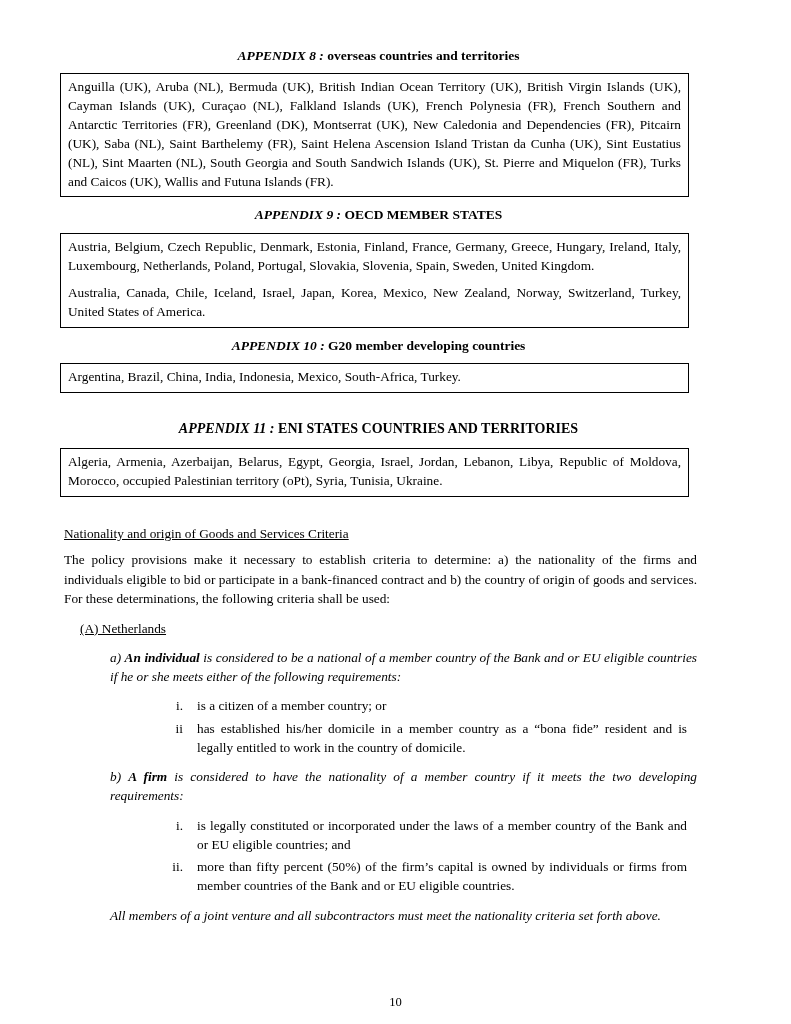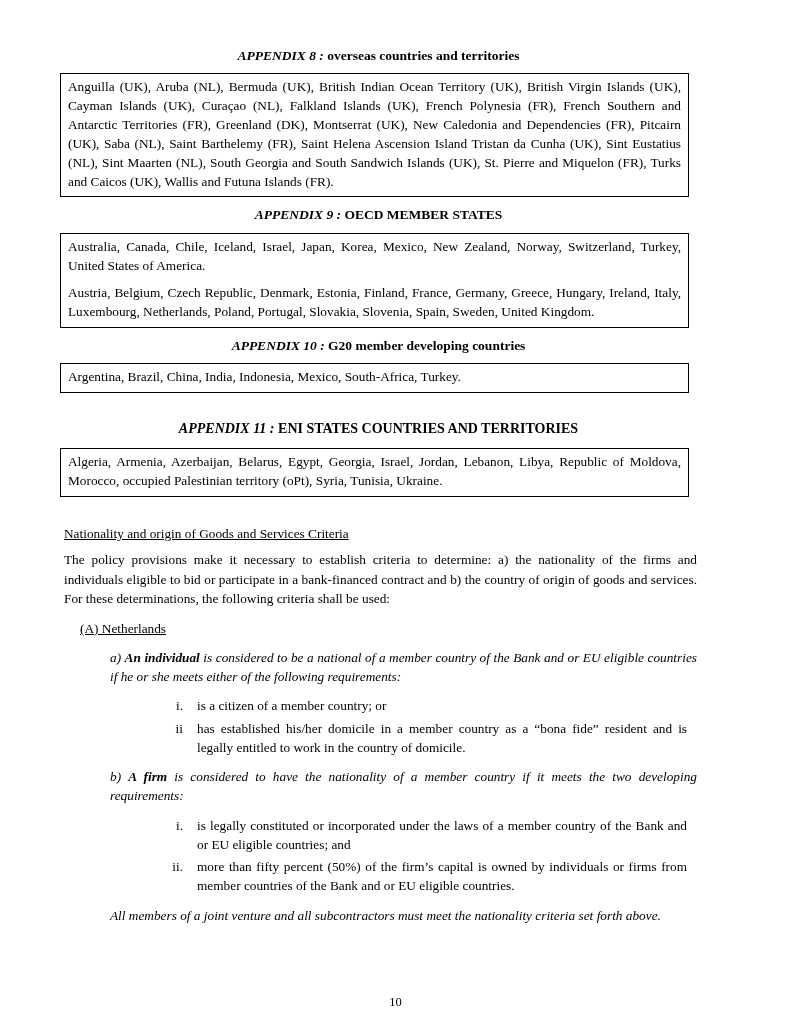--- a/index.html
+++ b/index.html
@@ -123,22 +123,22 @@
 
   <div class="appendix-title"><span class="ital">APPENDIX 8 :</span><span> overseas countries and territories</span></div>
 
   <div class="box">
     <p>Anguilla (UK), Aruba (NL), Bermuda (UK), British Indian Ocean Territory (UK), British Virgin Islands (UK), Cayman Islands (UK), Curaçao (NL), Falkland Islands (UK), French Polynesia (FR), French Southern and Antarctic Territories (FR), Greenland (DK), Montserrat (UK), New Caledonia and Dependencies (FR), Pitcairn (UK), Saba (NL), Saint Barthelemy (FR), Saint Helena Ascension Island Tristan da Cunha (UK), Sint Eustatius (NL), Sint Maarten (NL), South Georgia and South Sandwich Islands (UK), St. Pierre and Miquelon (FR), Turks and Caicos (UK), Wallis and Futuna Islands (FR).</p>
   </div>
 
   <div class="appendix-title"><span class="ital">APPENDIX 9 :</span><span> OECD MEMBER STATES</span></div>
 
   <div class="box">
+    <p>Austria, Belgium, Czech Republic, Denmark, Estonia, Finland, France, Germany, Greece, Hungary, Ireland, Italy, Luxembourg, Netherlands, Poland, Portugal, Slovakia, Slovenia, Spain, Sweden, United Kingdom.</p>
     <p>Australia, Canada, Chile, Iceland, Israel, Japan, Korea, Mexico, New Zealand, Norway, Switzerland, Turkey, United States of America.</p>
-    <p>Austria, Belgium, Czech Republic, Denmark, Estonia, Finland, France, Germany, Greece, Hungary, Ireland, Italy, Luxembourg, Netherlands, Poland, Portugal, Slovakia, Slovenia, Spain, Sweden, United Kingdom.</p>
   </div>
 
   <div class="appendix-title"><span class="ital">APPENDIX 10 :</span><span> G20 member developing countries</span></div>
 
   <div class="box">
     <p>Argentina, Brazil, China, India, Indonesia, Mexico, South-Africa, Turkey.</p>
   </div>
 
   <div class="spacer-lg"></div>
 

